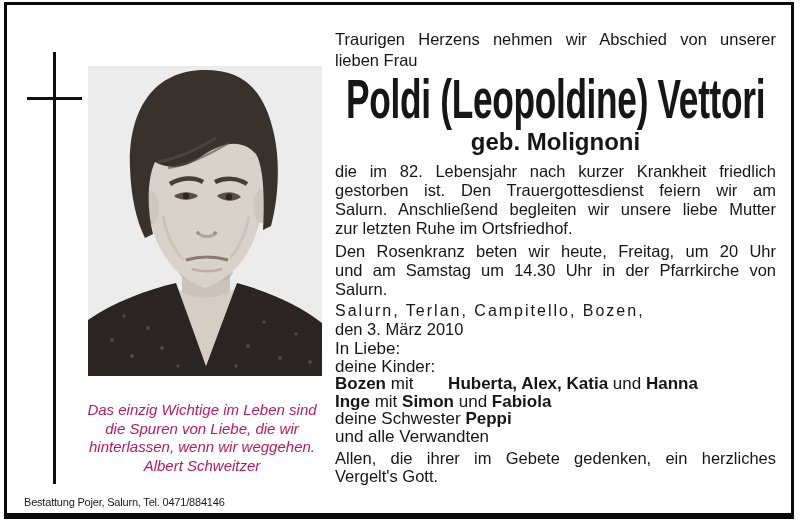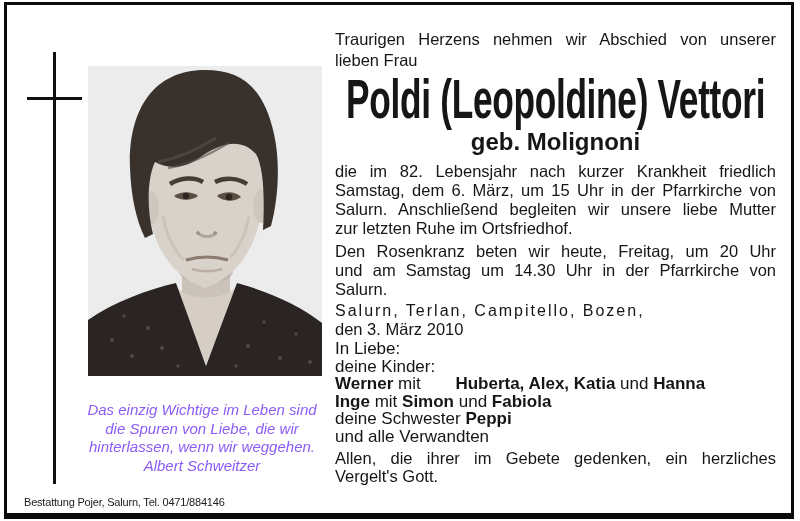--- a/index.html
+++ b/index.html
@@ -18,21 +18,21 @@
   
   .cross-v { position:absolute; left:53px; top:52px; width:3px; height:432px; background:#101010; }
   .cross-h { position:absolute; left:27px; top:97px; width:55px; height:3px; background:#101010; }
   
   .photo { position:absolute; left:88px; top:66px; width:234px; height:310px; }
   .photo svg { display:block; width:100%; height:100%; }
   
   .quote {
     position:absolute; left:72px; top:401px; width:260px;
     font-style:italic; font-size:15px; line-height:18.5px; text-align:center;
-    color:#8b5cf6;
+    color:#be185d;
   }
   
   .funeral {
     position:absolute; left:24px; top:496px;
     font-size:11px; letter-spacing:-0.2px; color:#1a1a1a;
   }
   
   .col { position:absolute; left:335px; top:29px; width:441px; }
   .intro { font-size:16.5px; line-height:21px; }
   .jl { text-align:justify; text-align-last:justify; }
@@ -132,40 +132,40 @@
   </div>
 
   <div class="name-wrap">
     <div class="name">Poldi (Leopoldine) Vettori</div>
   </div>
 
   <div class="maiden">geb. Molignoni</div>
 
   <div class="para p1">
     <div class="jl">die im 82. Lebensjahr nach kurzer Krankheit friedlich</div>
-    <div class="jl">Samstag, dem 6. März, um 15 Uhr in der Pfarrkirche von</div>
+    <div class="jl">gestorben ist. Den Trauergottesdienst feiern wir am</div>
     <div class="jl">Salurn. Anschließend begleiten wir unsere liebe Mutter</div>
     <div class="jl-last">zur letzten Ruhe im Ortsfriedhof.</div>
   </div>
 
   <div class="para p2">
     <div class="jl">Den Rosenkranz beten wir heute, Freitag, um 20 Uhr</div>
     <div class="jl">und am Samstag um 14.30 Uhr in der Pfarrkirche von</div>
     <div class="jl-last">Salurn.</div>
   </div>
 
   <div class="cities-block">
     <div class="cities">Salurn, Terlan, Campitello, Bozen,</div>
     <div class="date-line">den 3. März 2010</div>
   </div>
 
   <div class="liebe">
     <div>In Liebe:</div>
     <div>deine Kinder:</div>
-    <div><span data-b="1" style="font-weight: bold;">Werner</span><span data-b="0"> mit </span><span data-b="1" style="font-weight: bold; padding-left: 30px;">Huberta, Alex, Katia</span><span data-b="0"> und </span><span data-b="1" style="font-weight: bold;">Hanna</span></div>
+    <div><span data-b="1" style="font-weight: bold;">Bozen</span><span data-b="0"> mit </span><span data-b="1" style="font-weight: bold; padding-left: 30px;">Huberta, Alex, Katia</span><span data-b="0"> und </span><span data-b="1" style="font-weight: bold;">Hanna</span></div>
     <div><span data-b="1" style="font-weight: bold;">Inge</span><span data-b="0"> mit </span><span data-b="1" style="font-weight: bold;">Simon</span><span data-b="0"> und </span><span data-b="1" style="font-weight: bold; margin-top: 30px;">Fabiola</span></div>
     <div><span data-b="0">deine Schwester </span><span data-b="1" style="font-weight: bold; margin-top: 43px;">Peppi</span></div>
     <div>und alle Verwandten</div>
   </div>
 
   <div class="closing">
     <div class="jl">Allen, die ihrer im Gebete gedenken, ein herzliches</div>
     <div class="jl-last">Vergelt's Gott.</div>
   </div>
 

